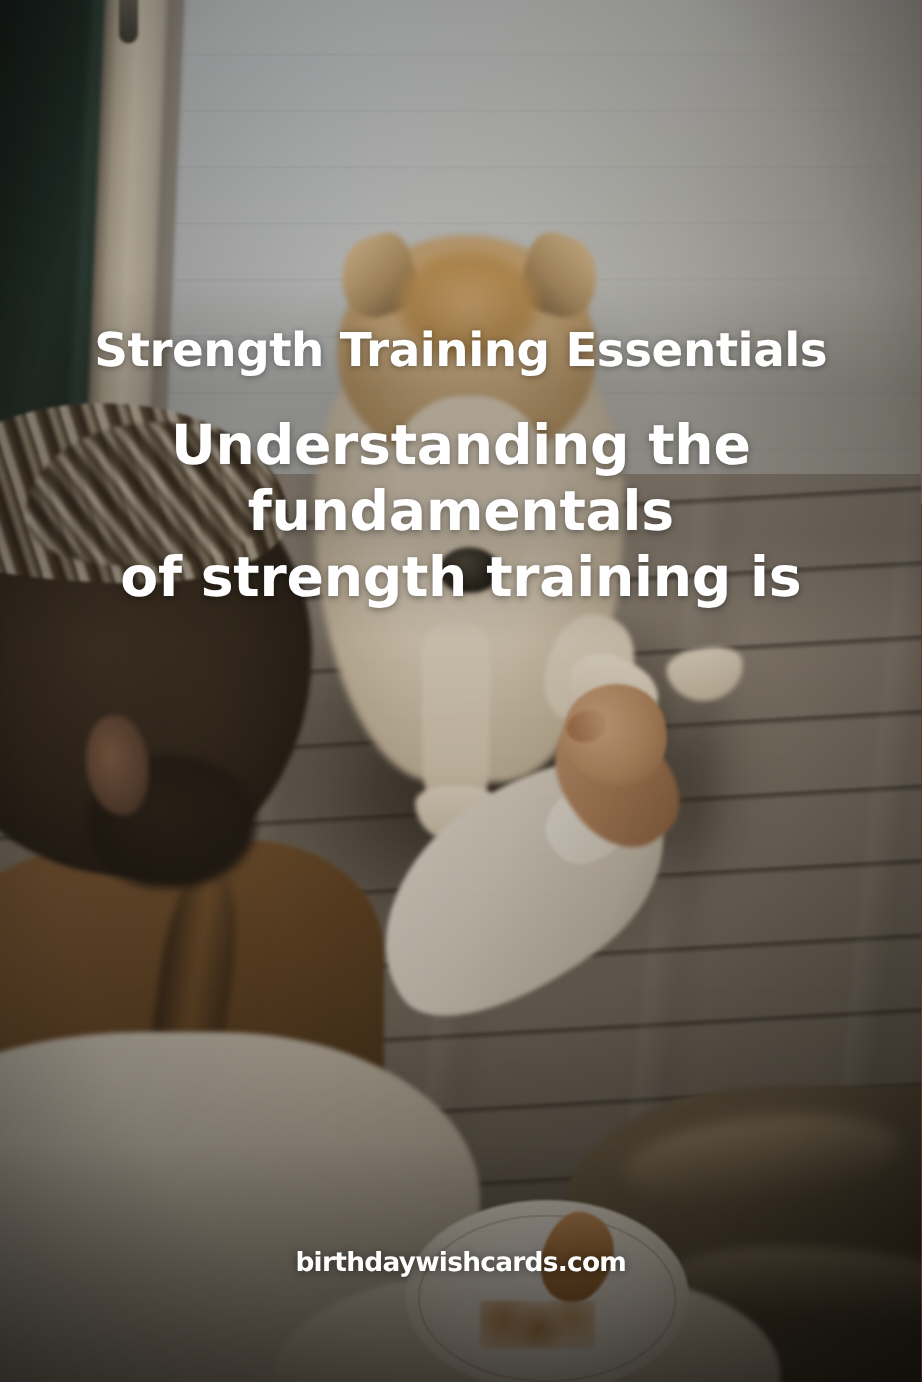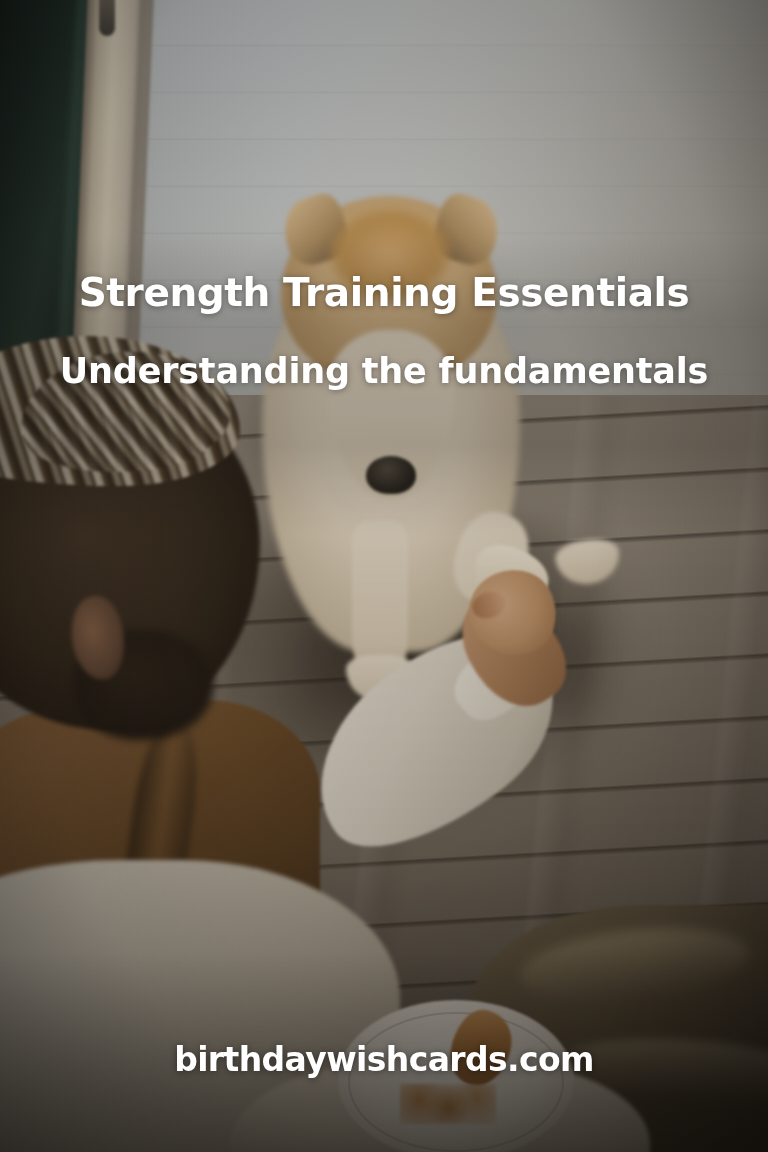--- a/index.html
+++ b/index.html
@@ -526,38 +526,38 @@
     padding: 0 28px;
   }
   .subhead {
     position: absolute;
     left: 0; right: 0;
     top: 344px;
     text-align: center;
     color: #ffffff;
     font-family: "DejaVu Sans", sans-serif;
     font-weight: 700;
-    font-size: 35px;
+    font-size: 46px;
     line-height: 55px;
     letter-spacing: -0.2px;
     text-shadow: 0 1px 6px rgba(0,0,0,0.38);
     padding: 0 52px;
   }
   .subhead .ln {
     display: block;
   }
   .sitename {
     position: absolute;
     left: 0; right: 0;
     top: 1040px;
     text-align: center;
     color: #ffffff;
     font-family: "DejaVu Sans", sans-serif;
     font-weight: 700;
-    font-size: 33px;
+    font-size: 22px;
     letter-spacing: -0.6px;
     text-shadow: 0 1px 7px rgba(0,0,0,0.45);
   }
 </style>
 </head>
 <body>
 
 <div id="card">
 
   <div class="photo">
@@ -624,18 +624,19 @@
     <div class="text-scrim"></div>
     <div class="footer-scrim"></div>
   </div>
 
   <div class="overlay">
 
     <div class="headline">Strength Training Essentials</div>
 
     <div class="subhead">
       <span class="ln">Understanding the fundamentals</span>
+      <span class="ln">of strength training is</span>
     </div>
 
     <div class="sitename">birthdaywishcards.com</div>
   </div>
 
 </div>
 
 </body></html>

